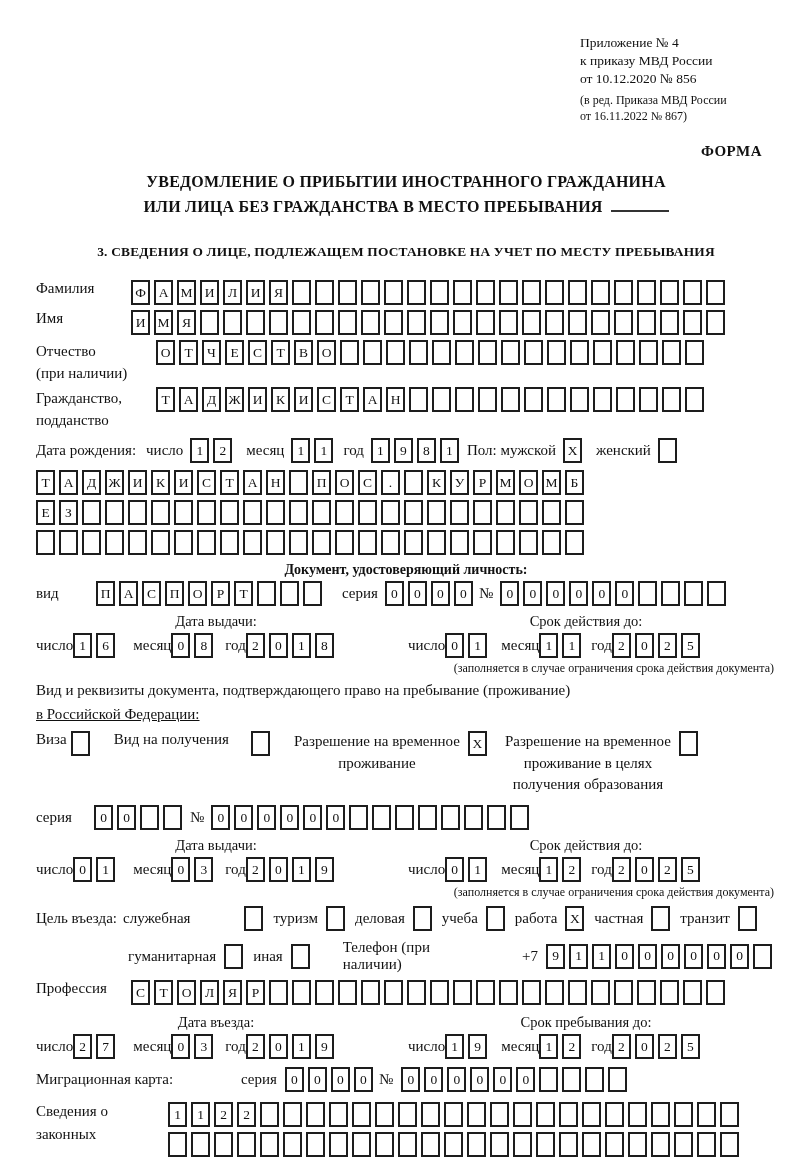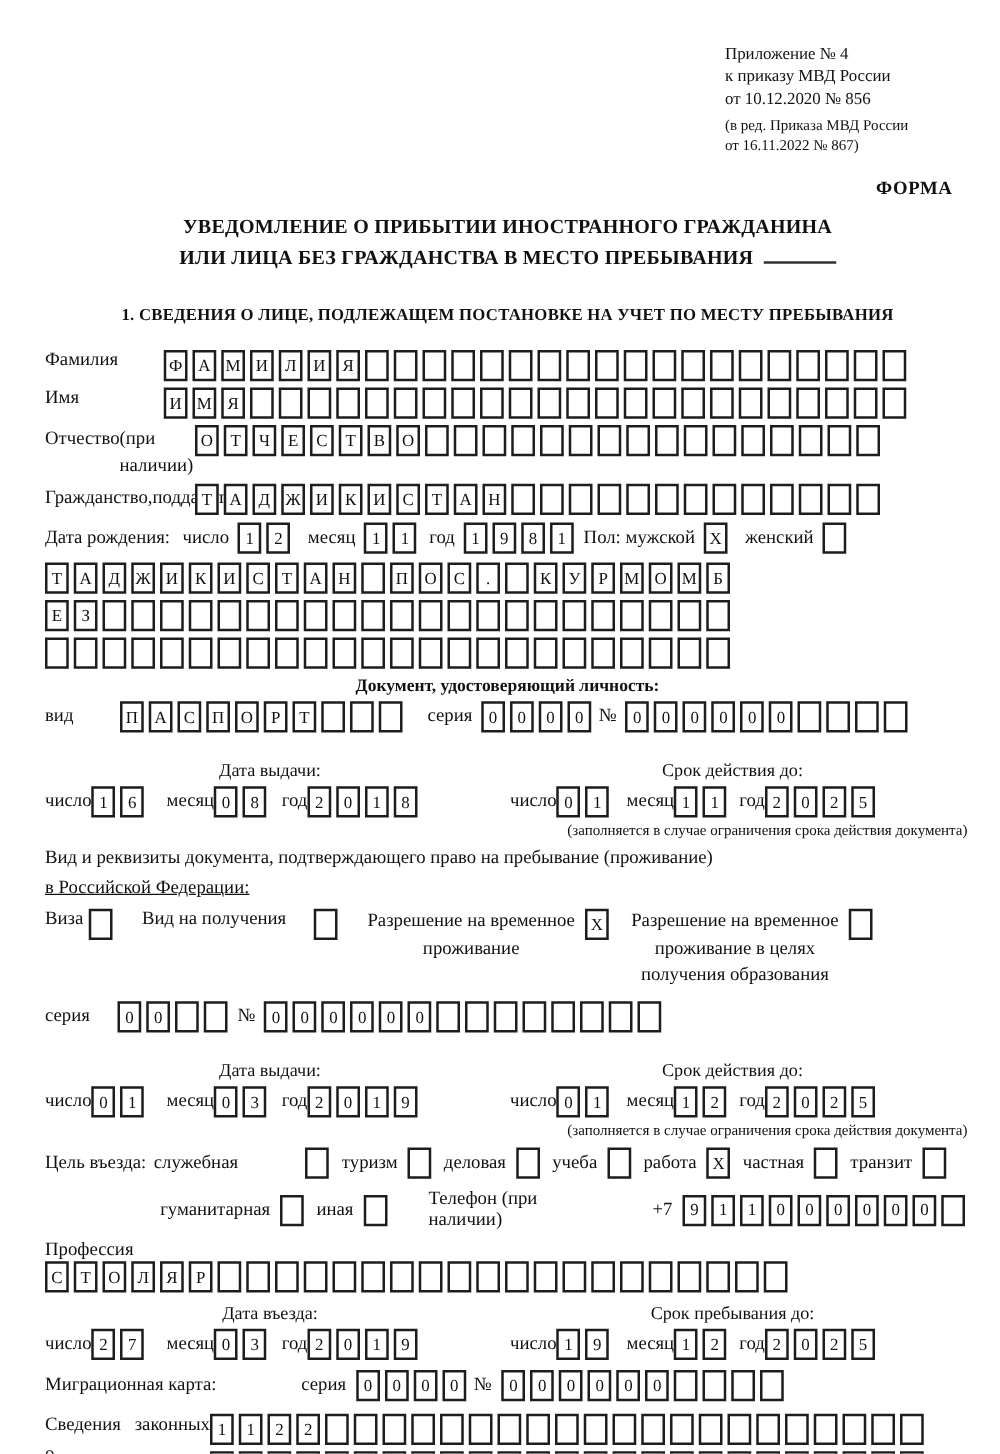--- a/index.html
+++ b/index.html
@@ -16,28 +16,28 @@
   .blank-line{display:inline-block;width:58px;border-bottom:2px solid #333;height:13px;margin-left:8px;}
   .sec-heading{margin-top:24px;text-align:center;font-weight:bold;font-size:13.4px;letter-spacing:.2px;}
 
   
   .cells{display:flex;}
   .cell{box-sizing:border-box;flex:0 0 auto;width:19px;height:25px;margin-right:4px;
         border:2px solid #1d1d1d;display:inline-flex;align-items:center;justify-content:center;
         font-size:13.5px;line-height:1;background:#fff;}
   .row{display:flex;align-items:flex-start;margin-top:5px;}
   .lbl{flex:0 0 auto;}
-  .lblcol{flex:0 0 auto;display:flex;flex-direction:row;line-height:1.9;}
+  .lblcol{flex:0 0 auto;display:flex;flex-direction:column;line-height:1.9;}
   .w95{width:95px;}  .w120{width:120px;}
   .stack > .cells{margin-bottom:5px;}
   .inline-lbl{margin:0 7px 0 10px;align-self:center;}
   .center-bold{margin-top:8px;text-align:center;font-weight:bold;font-size:14px;}
 
   .dg{display:flex;align-items:center;}
-  .dhead{display:flex;margin-top:23px;font-size:14.5px;}
+  .dhead{display:flex;margin-top:7px;font-size:14.5px;}
   .dhead .h1{width:360px;text-align:center;}
   .dhead .h2{flex:1;text-align:center;}
   .drow{display:flex;margin-top:3px;align-items:center;}
   .drow .g1{width:372px;display:flex;align-items:center;}
   .drow .g2{display:flex;align-items:center;}
   .note{margin-top:3px;text-align:right;font-size:12px;padding-right:2px;}
 
   .perm-row{display:flex;align-items:flex-start;margin-top:8px;}
   .perm-row .cb{margin-left:8px;}
   .ml{text-align:center;line-height:1.45;}
@@ -62,21 +62,21 @@
     </div>
   </div>
 
   <div class="form-word">ФОРМА</div>
 
   <div class="title">
     <div>УВЕДОМЛЕНИЕ О ПРИБЫТИИ ИНОСТРАННОГО ГРАЖДАНИНА</div>
     <div><span>ИЛИ ЛИЦА БЕЗ ГРАЖДАНСТВА В МЕСТО ПРЕБЫВАНИЯ</span><span class="blank-line"></span></div>
   </div>
 
-  <div class="sec-heading">1. СВЕДЕНИЯ О ЛИЦЕ, ПОДЛЕЖАЩЕМ ПОСТАНОВКЕ НА УЧЕТ ПО МЕСТУ ПРЕБЫВАНИЯ</div>
+  <div class="sec-heading">3. СВЕДЕНИЯ О ЛИЦЕ, ПОДЛЕЖАЩЕМ ПОСТАНОВКЕ НА УЧЕТ ПО МЕСТУ ПРЕБЫВАНИЯ</div>
 
   <div class="row" style="margin-top:20px;">
     <span class="lbl w95">Фамилия</span>
     <div class="cells">
         <span class="cell">Ф</span>
         <span class="cell">А</span>
         <span class="cell">М</span>
         <span class="cell">И</span>
         <span class="cell">Л</span>
         <span class="cell">И</span>
@@ -538,21 +538,21 @@
         <span class="cell">0</span>
         <span class="cell">0</span>
         <span class="cell">0</span>
         <span class="cell">0</span>
         <span class="cell">0</span>
         <span class="cell">0</span>
         <span class="cell"></span>
       </div>
   </div>
 
-  <div class="row" style="margin-top:7px;flex-direction:column;">
+  <div class="row" style="margin-top:7px;">
     <span class="lbl w95">Профессия</span>
     <div class="cells">
         <span class="cell">С</span>
         <span class="cell">Т</span>
         <span class="cell">О</span>
         <span class="cell">Л</span>
         <span class="cell">Я</span>
         <span class="cell">Р</span>
         <span class="cell"></span>
         <span class="cell"></span>

